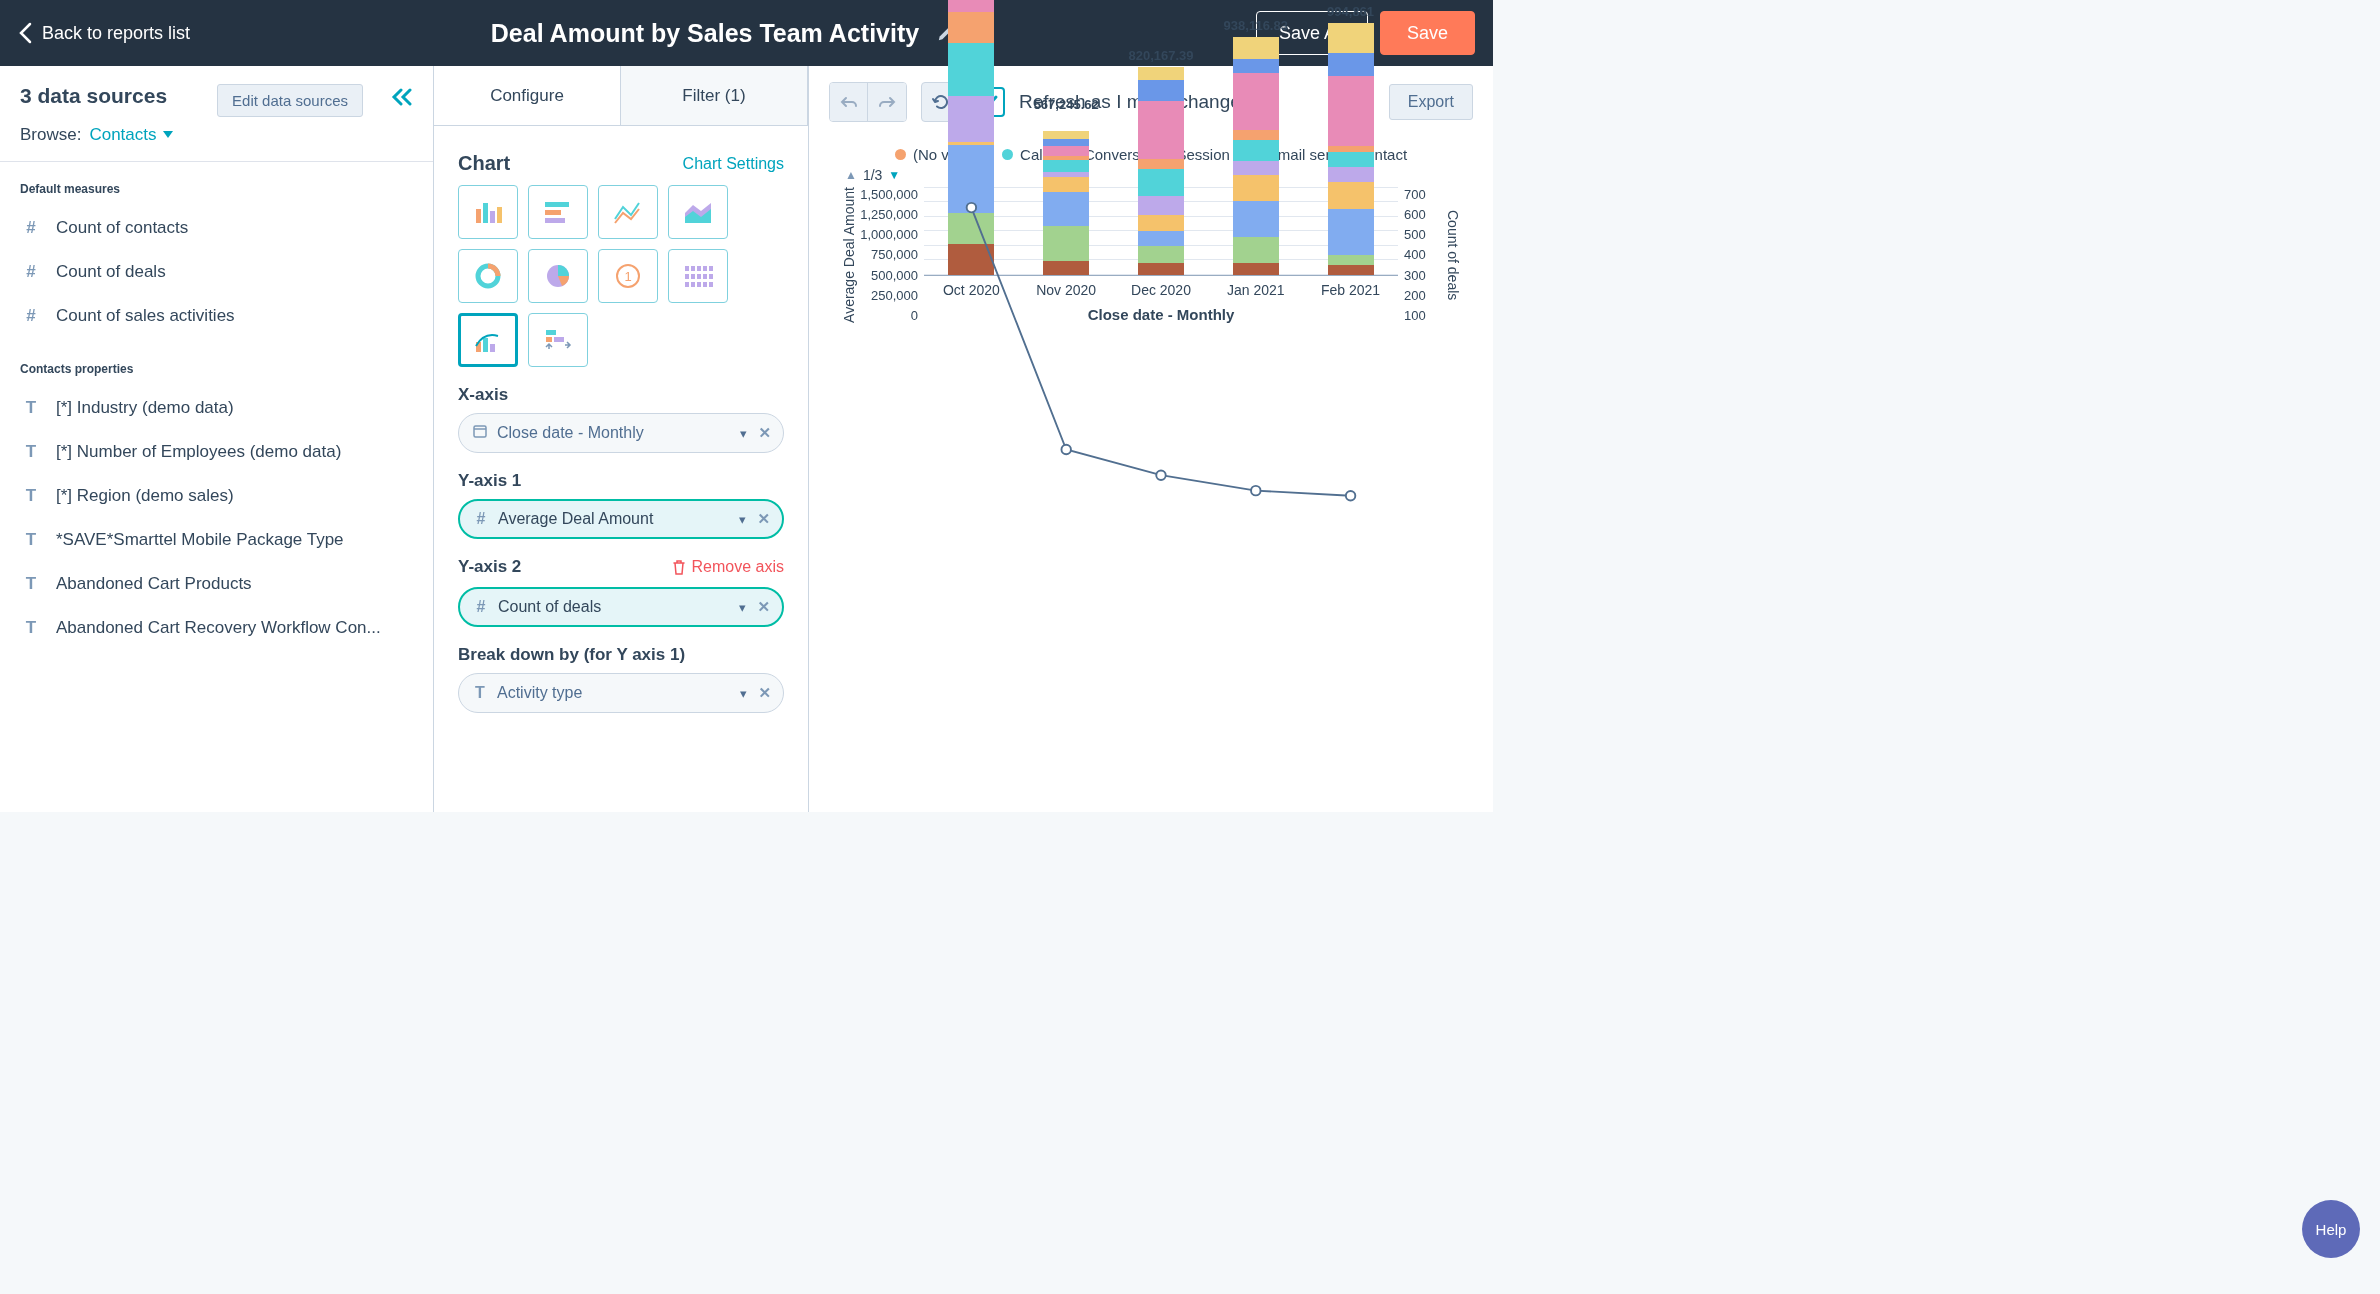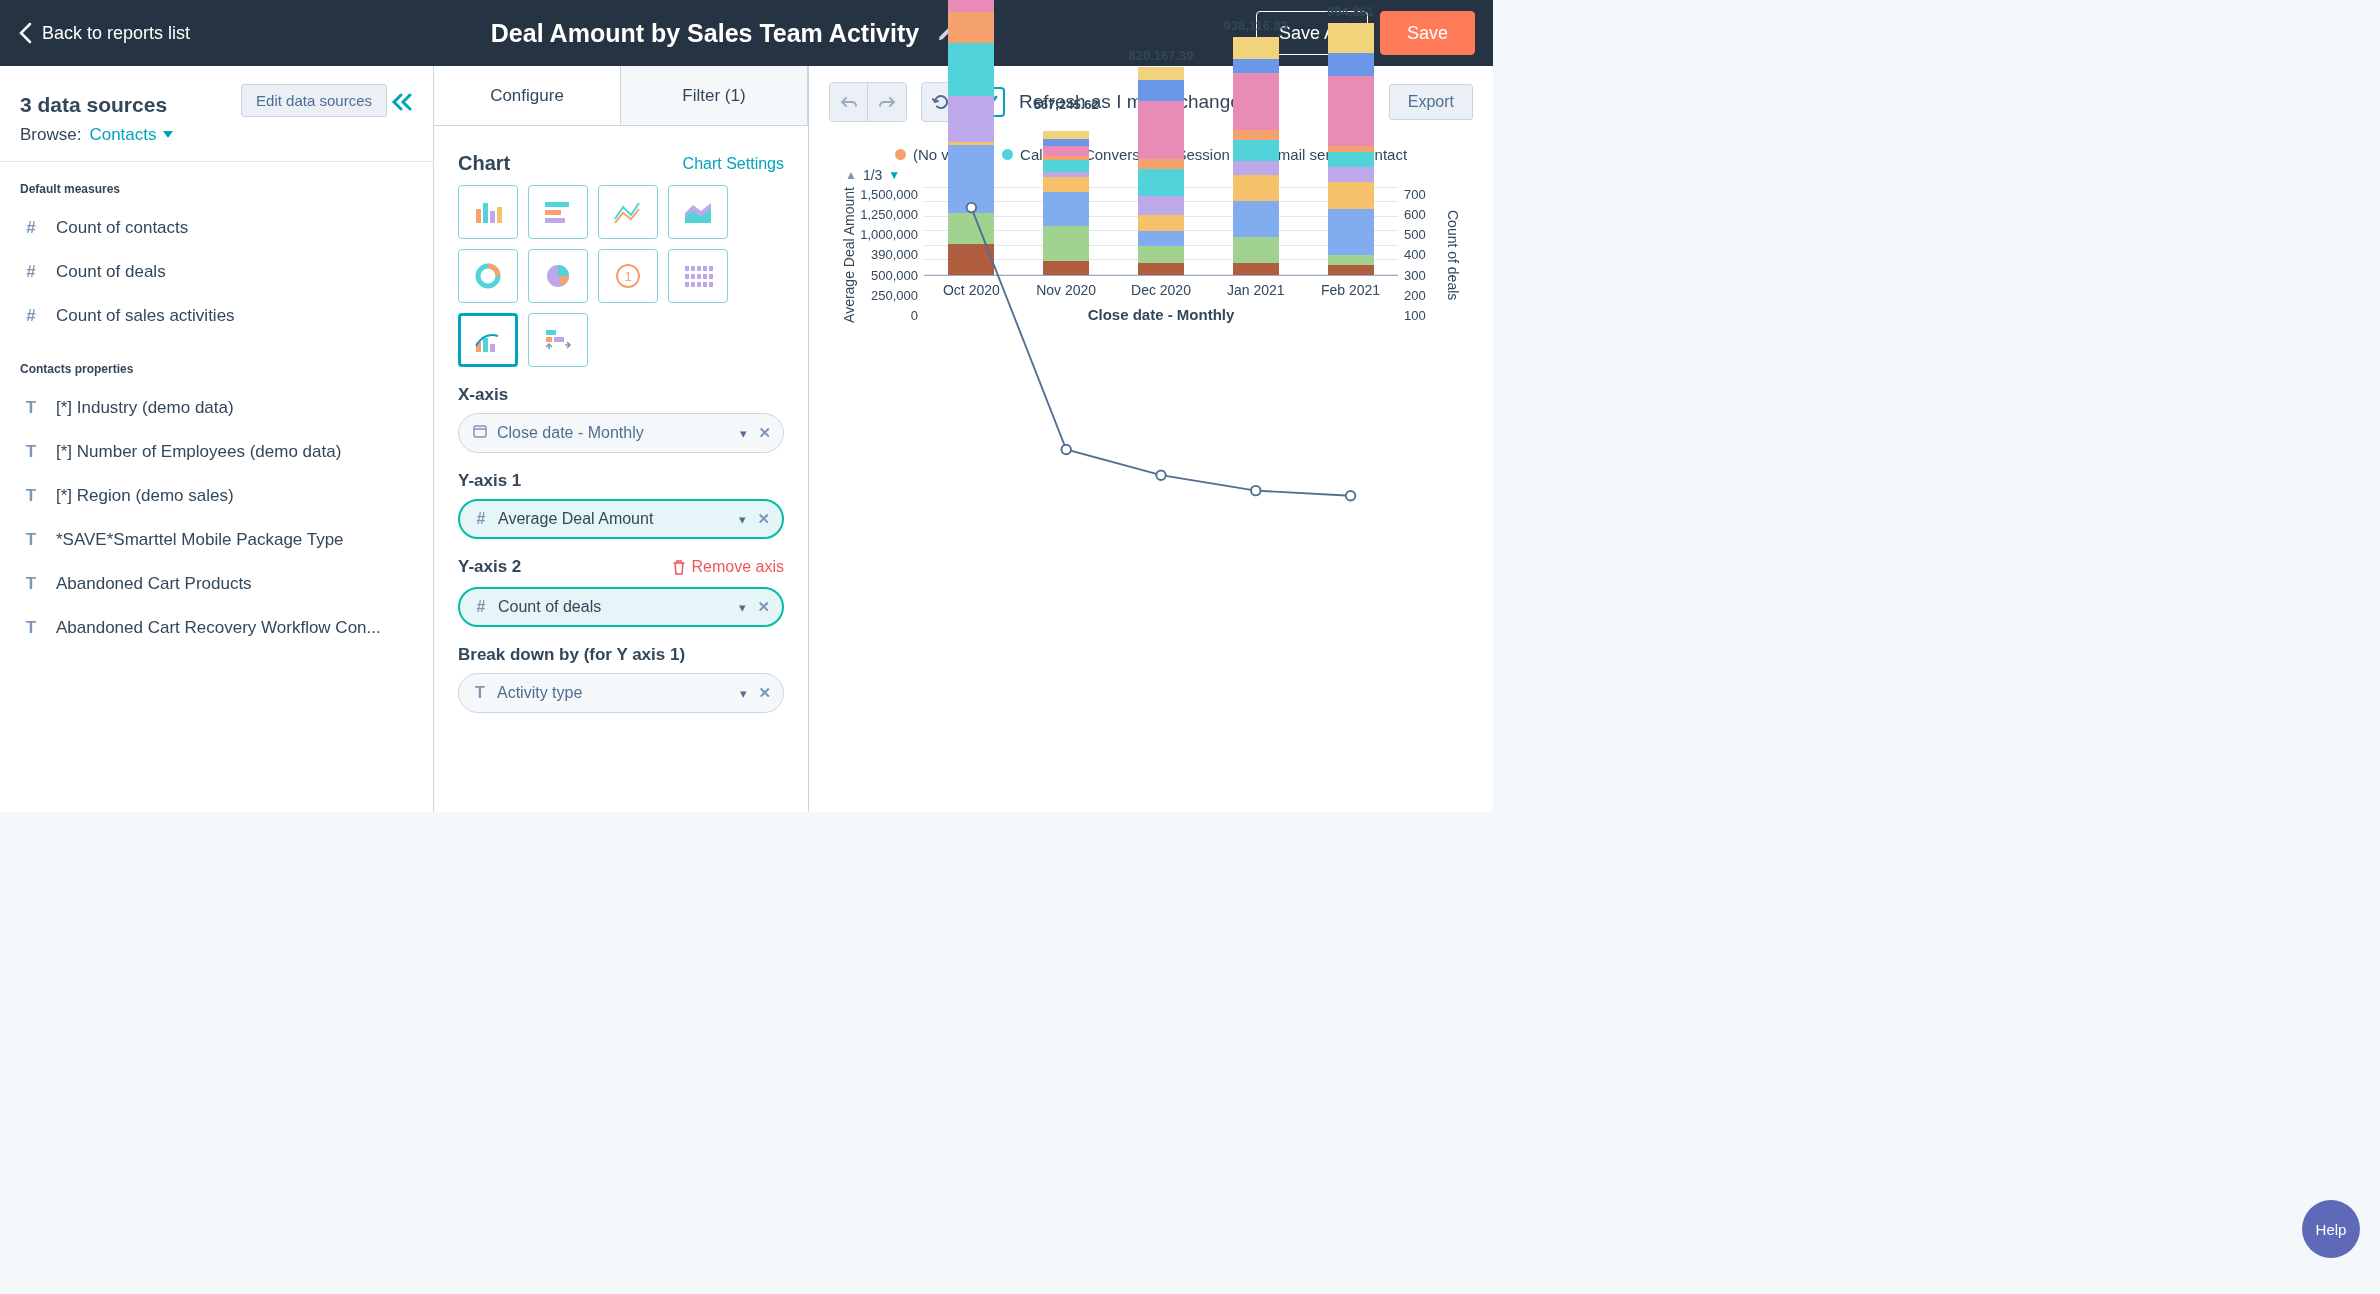--- a/index.html
+++ b/index.html
@@ -15,21 +15,21 @@
 .btn-outline-white { border:1.5px solid #fff; background:transparent; color:#fff; font-size:18px; font-weight:500; border-radius:4px; height:44px; padding:0 22px; cursor:pointer;}
 .btn-primary-orange { background:#ff7a59; border:1px solid #ff7a59; color:#fff; font-size:18px; font-weight:500; border-radius:4px; height:44px; padding:0 26px; cursor:pointer; }
 
 
 .layout { display:flex; height:746px; }
 .col-left { width:434px; background:#fff; border-right:1px solid #cbd6e2; display:flex; flex-direction:column;}
 .col-mid  { width:375px; background:#fff; border-right:1px solid #cbd6e2;}
 .col-right{ flex:1; background:#fff; display:flex; flex-direction:column;}
 
 
-.left-header { padding:18px 20px 8px 20px; display:flex; align-items:flex-end; gap:4px; }
+.left-header { padding:18px 20px 8px 20px; display:flex; align-items:flex-start; gap:28px; }
 .left-header h2 { font-size:21px; font-weight:700; color:#33475b; flex:1;}
 .btn-sec { background:#eaf0f6; border:1px solid #cbd6e2; color:#506e91; padding:7px 14px; border-radius:3px; font-size:15px; cursor:pointer;}
 .collapse-chev { color:#00a4bd; font-size:24px; font-weight:700; cursor:pointer;}
 .search-box { margin:10px 20px 14px 20px; border:1px solid #cbd6e2; border-radius:4px; height:50px; display:flex; align-items:center; padding:0 14px;}
 .search-box input { flex:1; border:none; outline:none; background:transparent; font-size:17px; color:#33475b;}
 .search-box input::placeholder { color:#7c98b6; }
 .mag-icon { color:#00a4bd; }
 .browse-row { padding: 0 20px 16px 20px; font-size:17px; display:flex; align-items:center; gap:8px; border-bottom:1px solid #dfe3eb;}
 .browse-row .label { color:#33475b;}
 .browse-row .value { color:#00a4bd; font-weight:500; display:flex; align-items:center; gap:6px; cursor:pointer;}
@@ -383,21 +383,21 @@
         <span>1/3</span>
         <span class="tri right">▼</span>
       </div>
 
       <div class="plot-wrap">
         <div class="y-label-left">Average Deal Amount</div>
         <div class="axis-col" id="yticks-left">
             <div>1,500,000</div>
             <div>1,250,000</div>
             <div>1,000,000</div>
-            <div>390,000</div>
+            <div>750,000</div>
             <div>500,000</div>
             <div>250,000</div>
             <div>0</div>
           </div>
         <div style="flex:1; display:flex; flex-direction:column;">
           <div class="plot" id="plot">
             <div class="gridlines" id="gridlines">
                 <div class="gl"></div>
                 <div class="gl"></div>
                 <div class="gl"></div>

